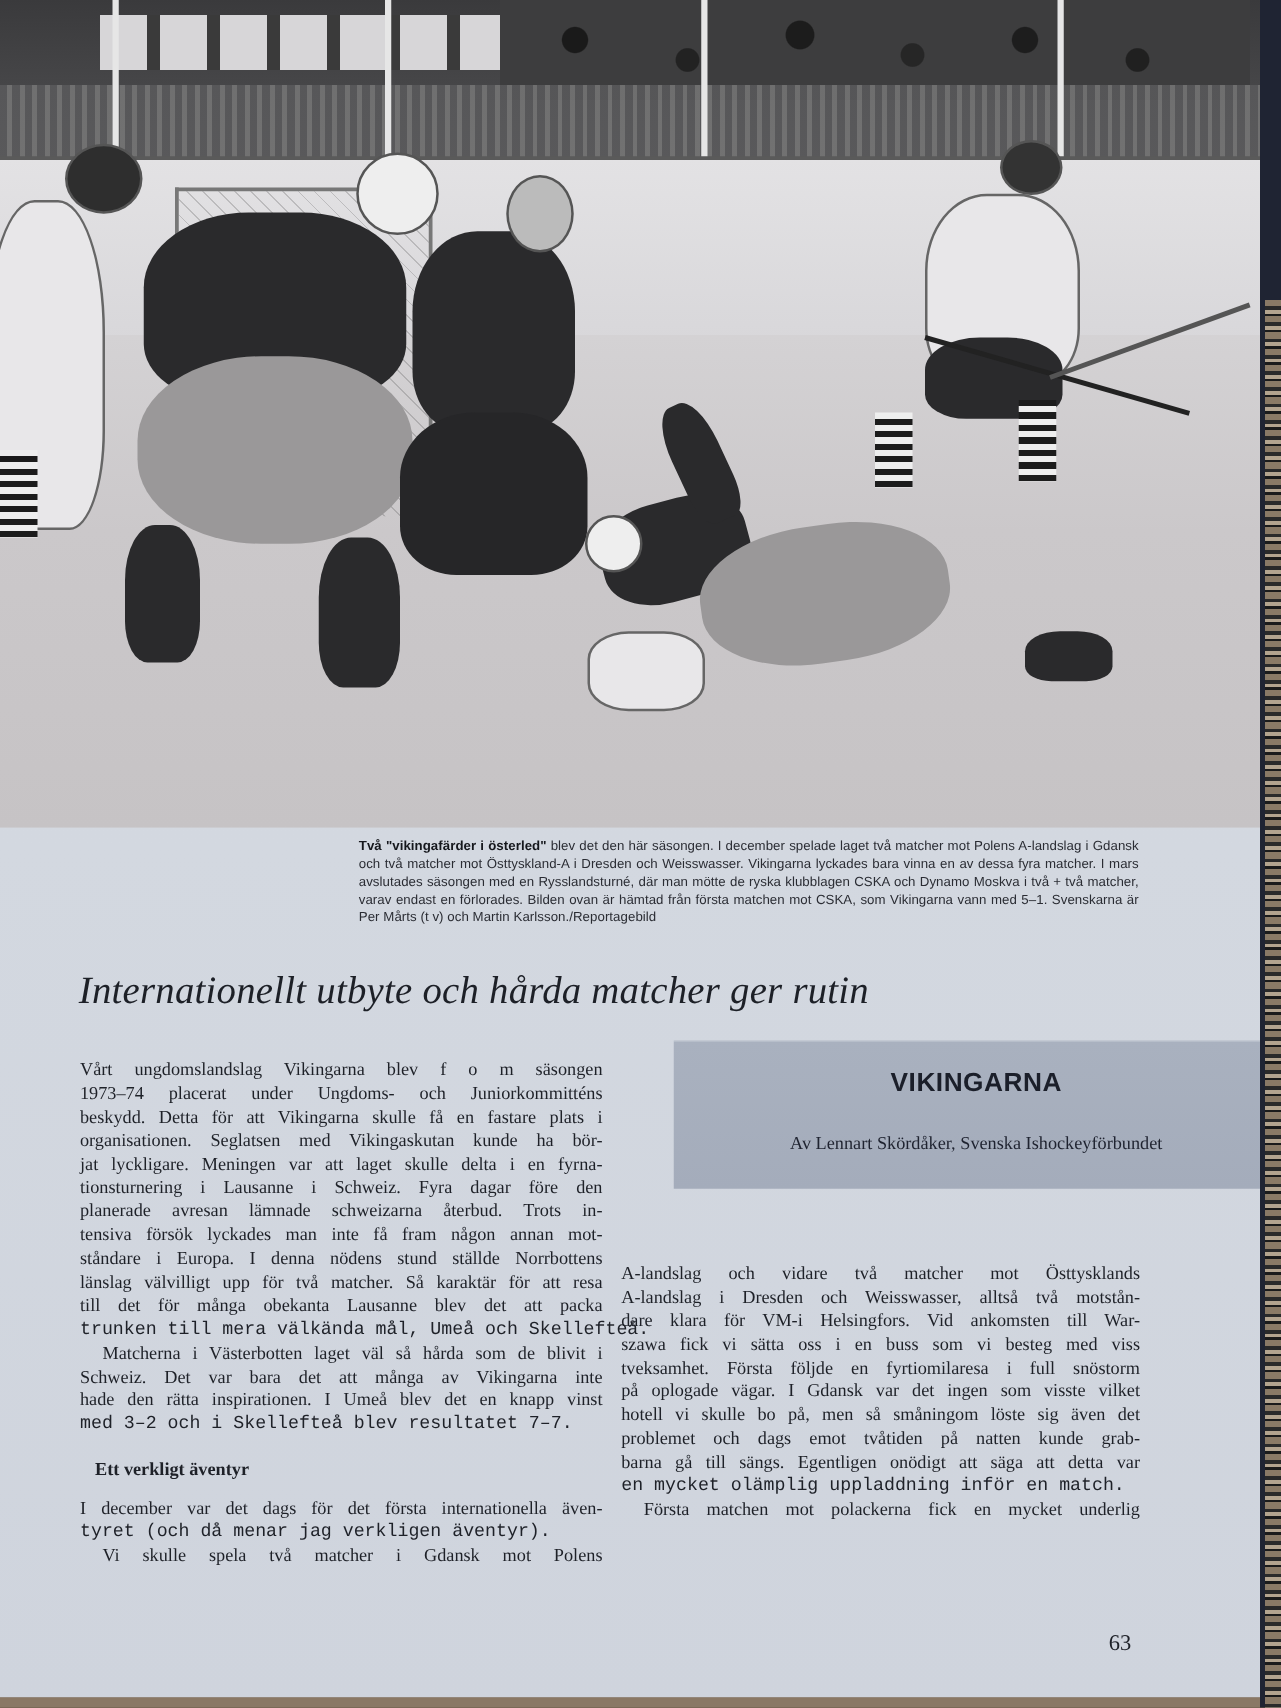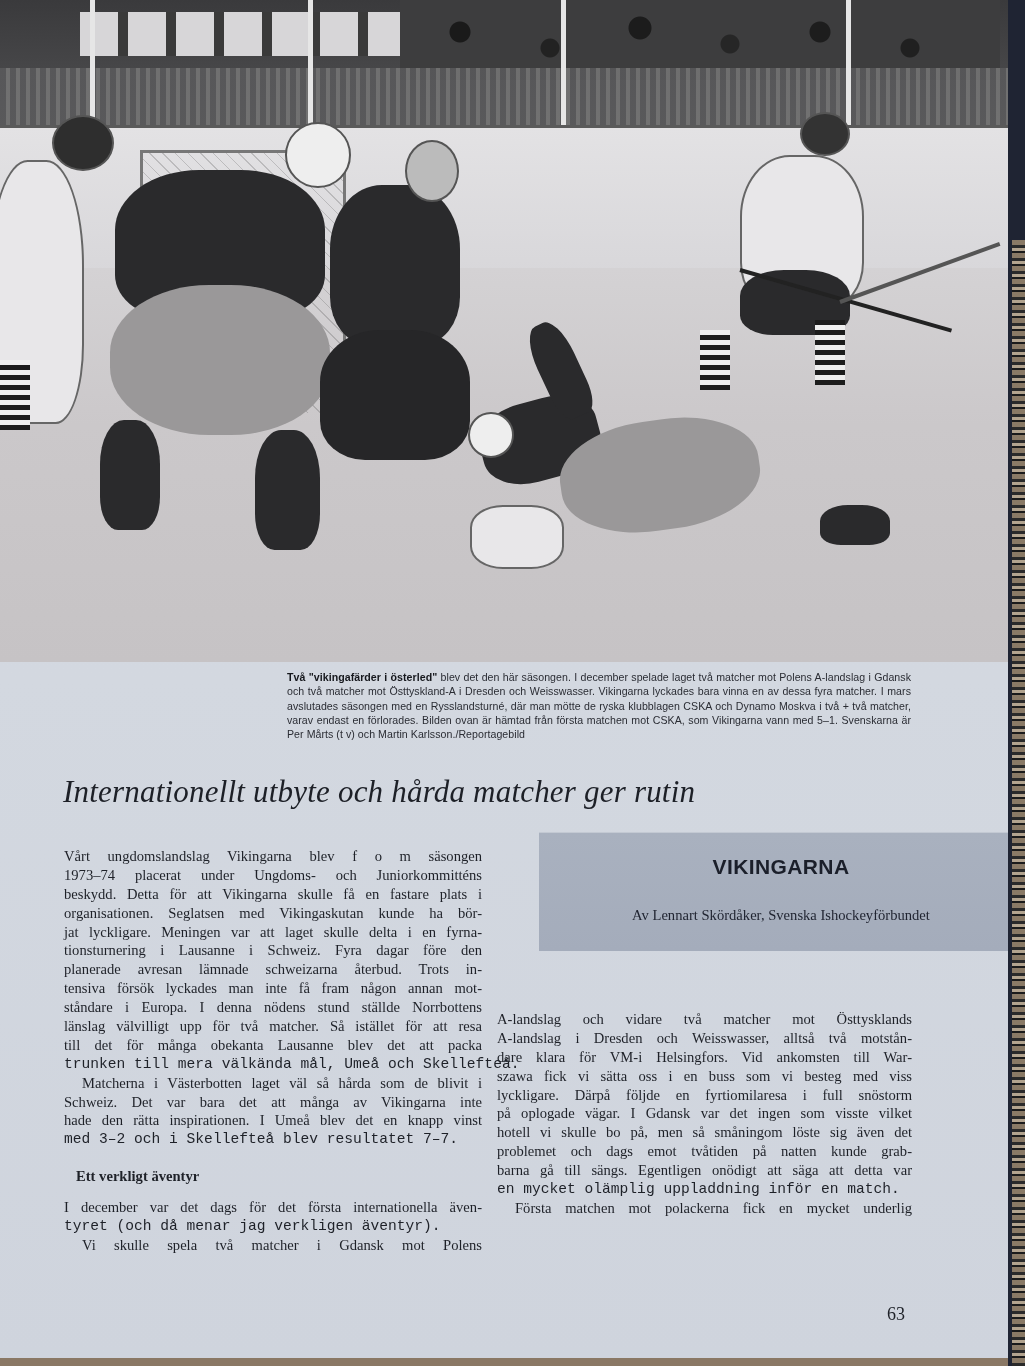--- a/index.html
+++ b/index.html
@@ -184,39 +184,39 @@
   <div class="col col-left">
     <span class="line">Vårt ungdomslandslag Vikingarna blev f o m säsongen</span>
     <span class="line">1973–74 placerat under Ungdoms- och Juniorkommitténs</span>
     <span class="line">beskydd. Detta för att Vikingarna skulle få en fastare plats i</span>
     <span class="line">organisationen. Seglatsen med Vikingaskutan kunde ha bör-</span>
     <span class="line">jat lyckligare. Meningen var att laget skulle delta i en fyrna-</span>
     <span class="line">tionsturnering i Lausanne i Schweiz. Fyra dagar före den</span>
     <span class="line">planerade avresan lämnade schweizarna återbud. Trots in-</span>
     <span class="line">tensiva försök lyckades man inte få fram någon annan mot-</span>
     <span class="line">ståndare i Europa. I denna nödens stund ställde Norrbottens</span>
-    <span class="line">länslag välvilligt upp för två matcher. Så istället för att resa</span>
+    <span class="line">länslag välvilligt upp för två matcher. Så karaktär för att resa</span>
     <span class="line">till det för många obekanta Lausanne blev det att packa</span>
     <span class="line last">trunken till mera välkända mål, Umeå och Skellefteå.</span>
     <span class="line ind">Matcherna i Västerbotten laget väl så hårda som de blivit i</span>
     <span class="line">Schweiz. Det var bara det att många av Vikingarna inte</span>
     <span class="line">hade den rätta inspirationen. I Umeå blev det en knapp vinst</span>
     <span class="line last">med 3–2 och i Skellefteå blev resultatet 7–7.</span>
     <p class="subhead">Ett verkligt äventyr</p>
     <span class="line">I december var det dags för det första internationella även-</span>
     <span class="line last">tyret (och då menar jag verkligen äventyr).</span>
     <span class="line ind">Vi skulle spela två matcher i Gdansk mot Polens</span>
   </div>
 
   <div class="col col-right">
     <span class="line">A-landslag och vidare två matcher mot Östtysklands</span>
     <span class="line">A-landslag i Dresden och Weisswasser, alltså två motstån-</span>
     <span class="line">dare klara för VM-i Helsingfors. Vid ankomsten till War-</span>
     <span class="line">szawa fick vi sätta oss i en buss som vi besteg med viss</span>
-    <span class="line">lyckligare. Därpå följde en fyrtiomilaresa i full snöstorm</span>
+    <span class="line">tveksamhet. Första följde en fyrtiomilaresa i full snöstorm</span>
     <span class="line">på oplogade vägar. I Gdansk var det ingen som visste vilket</span>
     <span class="line">hotell vi skulle bo på, men så småningom löste sig även det</span>
     <span class="line">problemet och dags emot tvåtiden på natten kunde grab-</span>
     <span class="line">barna gå till sängs. Egentligen onödigt att säga att detta var</span>
     <span class="line last">en mycket olämplig uppladdning inför en match.</span>
     <span class="line ind">Första matchen mot polackerna fick en mycket underlig</span>
   </div>
 
   <div class="page-number">63</div>
 </div>

